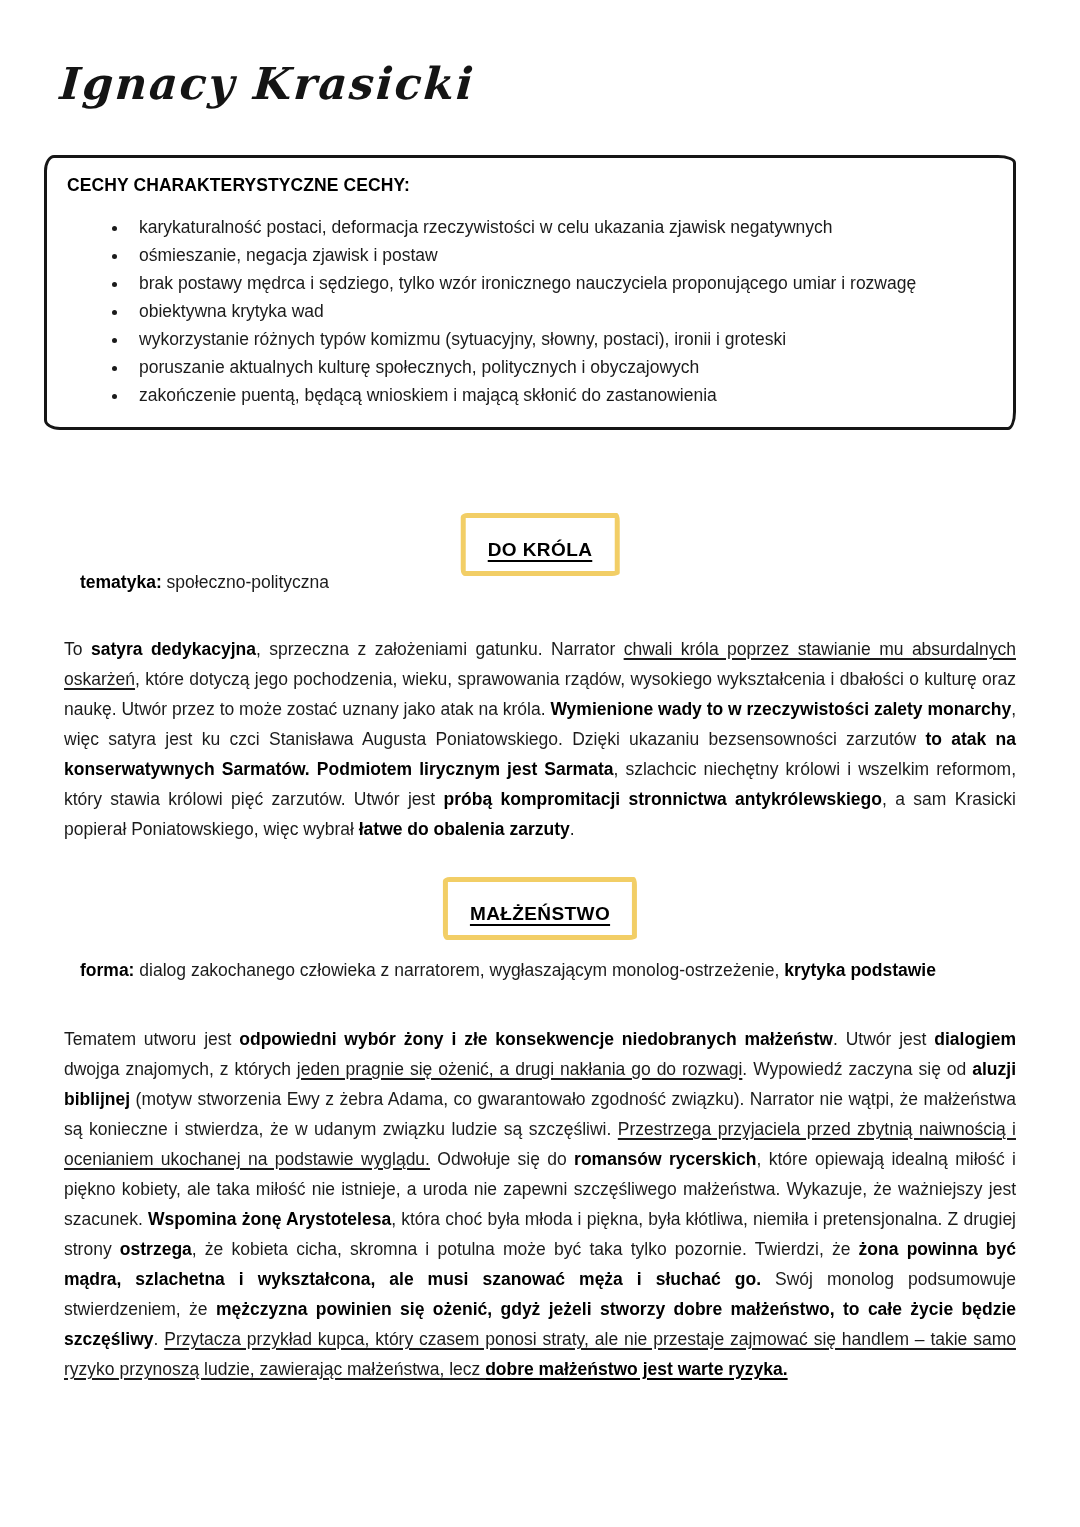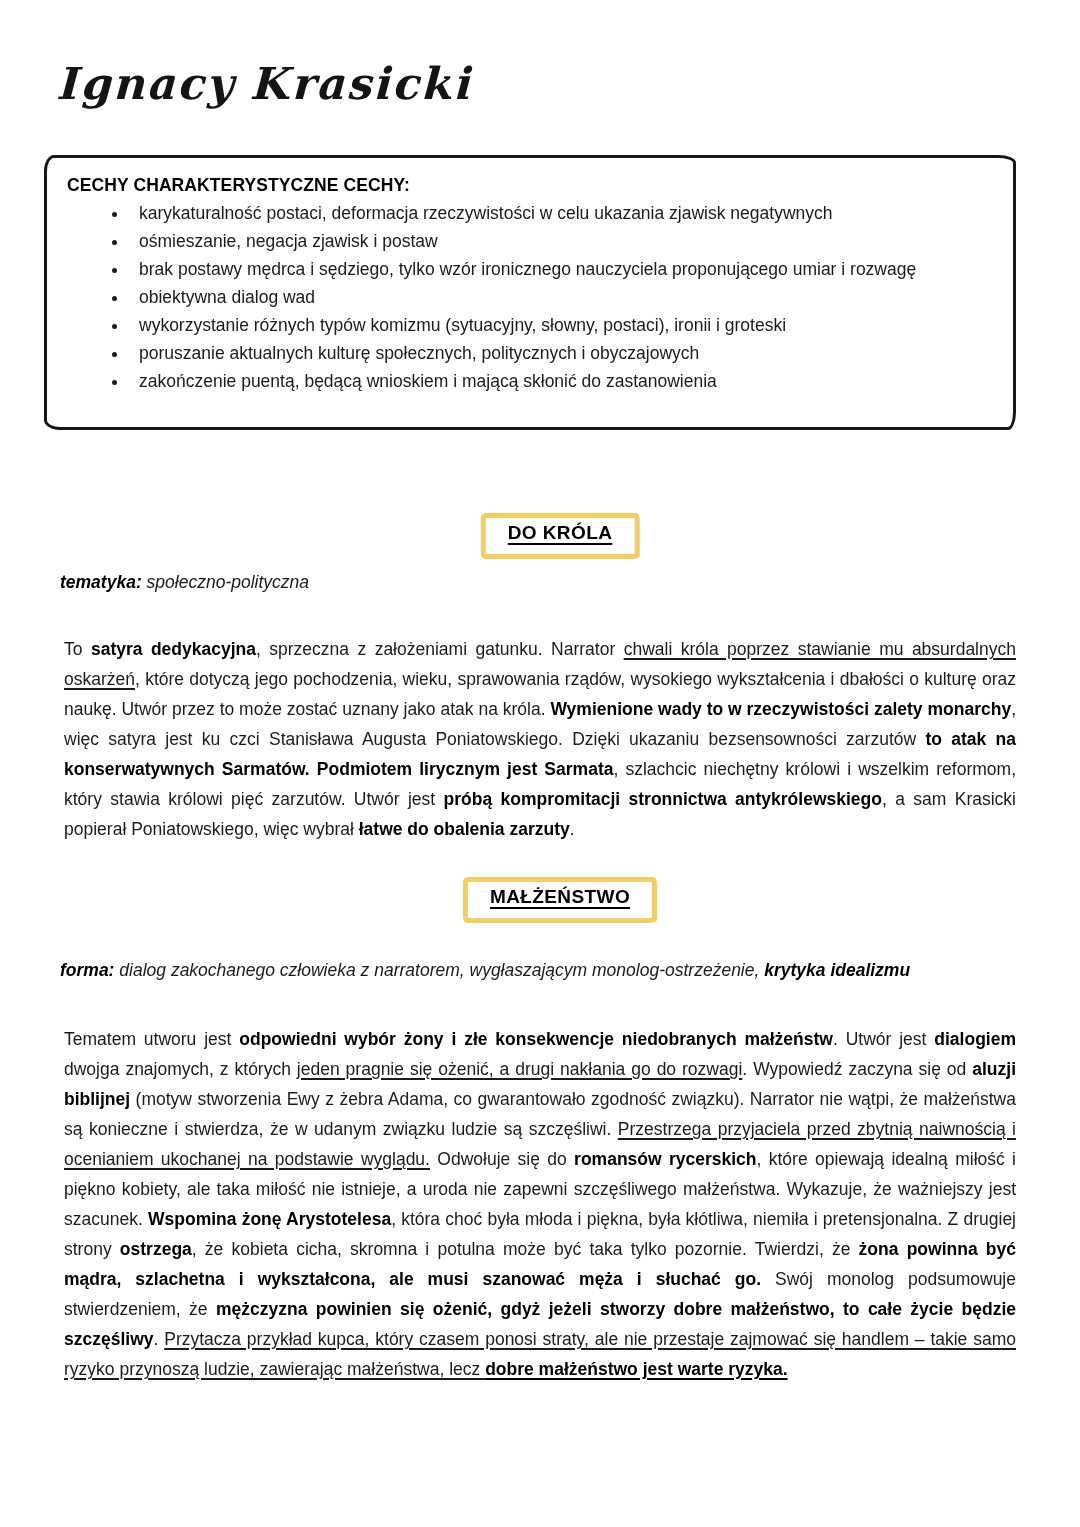--- a/index.html
+++ b/index.html
@@ -30,52 +30,51 @@
     border: 3px solid #161616;
     border-radius: 10px 18px 8px 16px / 16px 8px 18px 10px;
     padding: 17px 20px 0 20px;
     background: #fff;
   }
   .box-heading {
     font-weight: 700; font-size: 17.5px; color: #000;
     letter-spacing: 0.1px;
   }
   .features-list {
-    margin-top: 3px;
+    margin-top: 17px;
     padding-left: 62px;
     list-style: disc;
   }
   .features-list li {
     font-size: 17.5px; line-height: 28px;
     padding-left: 10px;
   }
 
   
   .yellow-box {
     position: absolute; left: 50%; transform: translateX(-50%);
     display: inline-block;
     border: 5px solid #F2CE66;
     border-radius: 7px 3px 8px 4px / 4px 8px 3px 7px;
-    padding: 4px 22px 10px 22px;
+    padding: 21px 22px 10px 22px;
     background: #fff;
     white-space: nowrap;
-    margin-left: 20px;
   }
   .yellow-box .heading-text {
     font-weight: 700; font-size: 19px; color: #000;
     text-decoration: underline;
     text-decoration-thickness: 2px;
     text-underline-offset: 4px;
     letter-spacing: 0.4px;
   }
   .h-box-1 { top: 513px; }
   .h-box-2 { top: 877px; }
 
   
-  .meta-block { position: absolute; left: 60px; width: 952px; font-style: italic; }
+  .meta-block { position: absolute; left: 80px; width: 952px; }
   .meta-block-1 { top: 568px; }
   .meta-block-2 { top: 956px; }
   .meta-line { font-size: 17.5px; line-height: 29px; }
 
   
   .body-para {
     position: absolute; left: 64px; width: 952px;
     font-size: 17.5px; line-height: 30px;
     text-align: justify;
   }
@@ -91,21 +90,21 @@
 <div class="page">
 
   <h1 class="title">Ignacy Krasicki</h1>
 
   <div class="features-box" style="border-color: rgb(22, 22, 22);">
     <div class="box-heading">CECHY CHARAKTERYSTYCZNE CECHY:</div>
     <ul class="features-list">
         <li>karykaturalność postaci, deformacja rzeczywistości w celu ukazania zjawisk negatywnych</li>
         <li>ośmieszanie, negacja zjawisk i postaw</li>
         <li>brak postawy mędrca i sędziego, tylko wzór ironicznego nauczyciela proponującego umiar i rozwagę</li>
-        <li>obiektywna dialog wad</li>
+        <li>obiektywna krytyka wad</li>
         <li>wykorzystanie różnych typów komizmu (sytuacyjny, słowny, postaci), ironii i groteski</li>
         <li>poruszanie aktualnych kulturę społecznych, politycznych i obyczajowych</li>
         <li>zakończenie puentą, będącą wnioskiem i mającą skłonić do zastanowienia</li>
       </ul>
   </div>
 
   <div class="yellow-box h-box-1" style="border-color: rgb(242, 206, 102);">
     <span class="heading-text">DO KRÓLA</span>
   </div>
 
@@ -113,18 +112,18 @@
     <p class="meta-line"><span class="b">tematyka:</span><span> społeczno-polityczna</span></p>
   </div>
 
   <p class="body-para para-1"><span>To </span><span class="b">satyra dedykacyjna</span><span>, sprzeczna z założeniami gatunku. Narrator </span><span class="u">chwali króla poprzez stawianie mu absurdalnych oskarżeń</span><span>, które dotyczą jego pochodzenia, wieku, sprawowania rządów, wysokiego wykształcenia i dbałości o kulturę oraz naukę. Utwór przez to może zostać uznany jako atak na króla. </span><span class="b">Wymienione wady to w rzeczywistości zalety monarchy</span><span>, więc satyra jest ku czci Stanisława Augusta Poniatowskiego. Dzięki ukazaniu bezsensowności zarzutów </span><span class="b">to atak na konserwatywnych Sarmatów. Podmiotem lirycznym jest Sarmata</span><span>, szlachcic niechętny królowi i wszelkim reformom, który stawia królowi pięć zarzutów. Utwór jest </span><span class="b">próbą kompromitacji stronnictwa antykrólewskiego</span><span>, a sam Krasicki popierał Poniatowskiego, więc wybrał </span><span class="b">łatwe do obalenia zarzuty</span><span>.</span></p>
 
   <div class="yellow-box h-box-2" style="border-color: rgb(242, 206, 102);">
     <span class="heading-text">MAŁŻEŃSTWO</span>
   </div>
 
   <div class="meta-block meta-block-2">
-    <p class="meta-line"><span class="b">forma:</span><span> dialog zakochanego człowieka z narratorem, wygłaszającym monolog-ostrzeżenie, </span><span class="b">krytyka idealizmu</span></p>
+    <p class="meta-line"><span class="b">forma:</span><span> dialog zakochanego człowieka z narratorem, wygłaszającym monolog-ostrzeżenie, </span><span class="b">krytyka podstawie</span></p>
   </div>
 
   <p class="body-para para-2"><span>Tematem utworu jest </span><span class="b">odpowiedni wybór żony i złe konsekwencje niedobranych małżeństw</span><span>. Utwór jest </span><span class="b">dialogiem</span><span> dwojga znajomych, z których </span><span class="u">jeden pragnie się ożenić, a drugi nakłania go do rozwagi</span><span>. Wypowiedź zaczyna się od </span><span class="b">aluzji biblijnej</span><span> (motyw stworzenia Ewy z żebra Adama, co gwarantowało zgodność związku). Narrator nie wątpi, że małżeństwa są konieczne i stwierdza, że w udanym związku ludzie są szczęśliwi. </span><span class="u">Przestrzega przyjaciela przed zbytnią naiwnością i ocenianiem ukochanej na podstawie wyglądu.</span><span> Odwołuje się do </span><span class="b">romansów rycerskich</span><span>, które opiewają idealną miłość i piękno kobiety, ale taka miłość nie istnieje, a uroda nie zapewni szczęśliwego małżeństwa. Wykazuje, że ważniejszy jest szacunek. </span><span class="b">Wspomina żonę Arystotelesa</span><span>, która choć była młoda i piękna, była kłótliwa, niemiła i pretensjonalna. Z drugiej strony </span><span class="b">ostrzega</span><span>, że kobieta cicha, skromna i potulna może być taka tylko pozornie. Twierdzi, że </span><span class="b">żona powinna być mądra, szlachetna i wykształcona, ale musi szanować męża i słuchać go.</span><span> Swój monolog podsumowuje stwierdzeniem, że </span><span class="b">mężczyzna powinien się ożenić, gdyż jeżeli stworzy dobre małżeństwo, to całe życie będzie szczęśliwy</span><span>. </span><span class="u">Przytacza przykład kupca, który czasem ponosi straty, ale nie przestaje zajmować się handlem – takie samo ryzyko przynoszą ludzie, zawierając małżeństwa, lecz </span><span class="b u">dobre małżeństwo jest warte ryzyka.</span></p>
 
 </div>
 
 </body></html>

